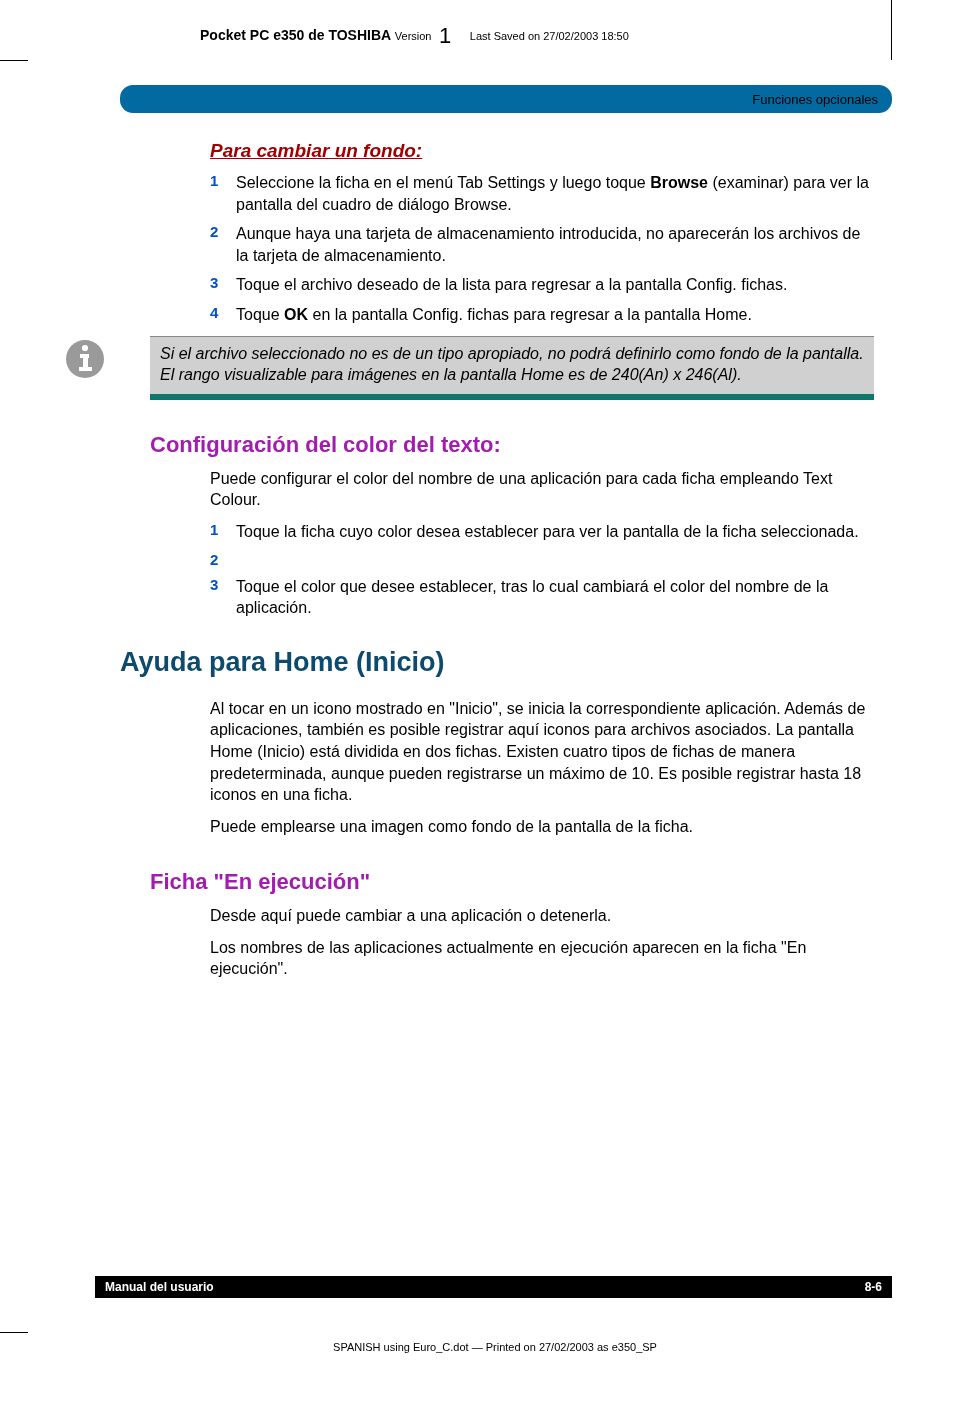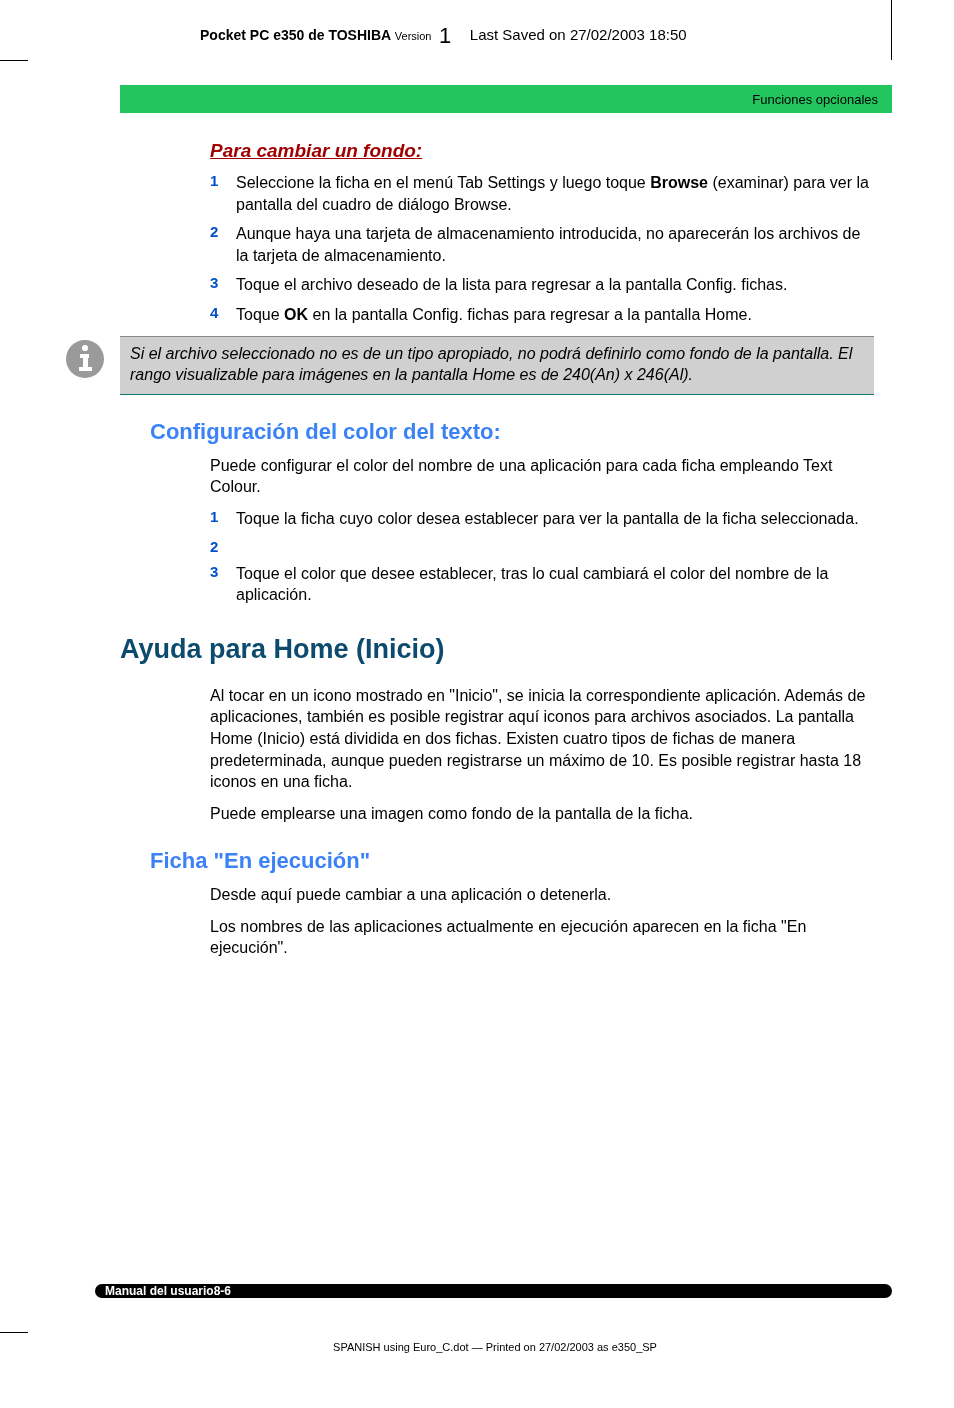--- a/index.html
+++ b/index.html
@@ -6,42 +6,42 @@
   html, body { width: 954px; height: 1408px; background: #fff; font-family: Arial, Helvetica, sans-serif; color: #000; }
   .page { position: relative; width: 954px; height: 1408px; }
   .crop-top-left { position: absolute; top: 60px; left: 0; width: 28px; height: 1px; background: #000; }
   .crop-top-right { position: absolute; top: 0; right: 62px; width: 1px; height: 60px; background: #000; }
   .crop-bot-left { position: absolute; bottom: 75px; left: 0; width: 28px; height: 1px; background: #000; }
 
   .header { position: absolute; top: 20px; left: 200px; right: 100px; font-size: 13px; color: #000; }
   .header .title { font-weight: bold; font-size: 14px; }
   .header .ver-label { font-size: 11px; }
   .header .ver-num { font-family: Arial, sans-serif; font-size: 22px; font-weight: normal; position: relative; top: 3px; padding: 0 4px; }
-  .header .saved { font-size: 15px; }
+  .header .saved { font-size: 11px; }
 
-  .banner { position: absolute; top: 85px; left: 120px; right: 62px; height: 28px; background: #22c55e; display: flex; align-items: center; justify-content: flex-end; padding-right: 14px; font-size: 13px; }
+  .banner { position: absolute; top: 85px; left: 120px; right: 62px; height: 28px; background: #0369a1; display: flex; align-items: center; justify-content: flex-end; padding-right: 14px; font-size: 13px; border-radius: 13px; }
 
   .content { position: absolute; top: 140px; left: 120px; right: 80px; }
 
   .h3 { color: #a00000; font-style: italic; font-weight: bold; font-size: 19px; margin-left: 90px; margin-bottom: 10px; text-decoration: underline; }
-  .h2 { color: #3b82f6; font-weight: bold; font-size: 22px; margin-left: 30px; margin-top: 24px; margin-bottom: 10px; }
+  .h2 { color: #a21caf; font-weight: bold; font-size: 22px; margin-left: 30px; margin-top: 32px; margin-bottom: 10px; }
   .h1 { color: #0c4a6e; font-weight: bold; font-size: 27px; margin-top: 28px; margin-bottom: 20px; }
 
   .ol { margin-left: 90px; }
   .ol-item { display: flex; margin-bottom: 8px; }
   .ol-num { color: #0050c8; font-weight: bold; font-size: 15px; width: 26px; flex-shrink: 0; }
   .ol-text { font-size: 16px; line-height: 1.35; }
   .ol-sub { margin-left: 26px; font-size: 16px; line-height: 1.35; margin-bottom: 8px; margin-top: 4px; }
 
   .para { margin-left: 90px; font-size: 16px; line-height: 1.35; margin-bottom: 10px; }
-  .note-box { flex: 1; background: #d0d0d0; border-top: 1px solid #888; border-bottom: 1px solid #0f766e; padding: 6px 10px 8px 10px; font-style: italic; font-size: 16px; line-height: 1.35; }
+  .note-box { flex: 1; background: #d0d0d0; border-top: 1px solid #888; border-bottom: 6px solid #0f766e; padding: 6px 10px 8px 10px; font-style: italic; font-size: 16px; line-height: 1.35; margin-left: 30px; }
   .note-wrap { position: relative; margin-top: 10px; }
   .note-icon-abs { position: absolute; left: -56px; top: 2px; }
 
-  .footer-bar { position: absolute; left: 95px; right: 62px; bottom: 110px; height: 14px; background: #000; color: #fff; display: flex; align-items: center; padding: 0 10px; font-size: 12px; font-weight: bold; border-radius: 9px; }
+  .footer-bar { position: absolute; left: 95px; right: 62px; bottom: 110px; height: 22px; background: #000; color: #fff; display: flex; align-items: center; justify-content: space-between; padding: 0 10px; font-size: 12px; font-weight: bold; }
   .footer-print { position: absolute; left: 0; right: 0; bottom: 55px; text-align: center; font-size: 11px; color: #000; padding-left: 36px; }
 
   b { font-weight: bold; }
 </style>
 </head>
 <body>
 
 <div class="page">
 
   <div class="crop-top-left"></div>

